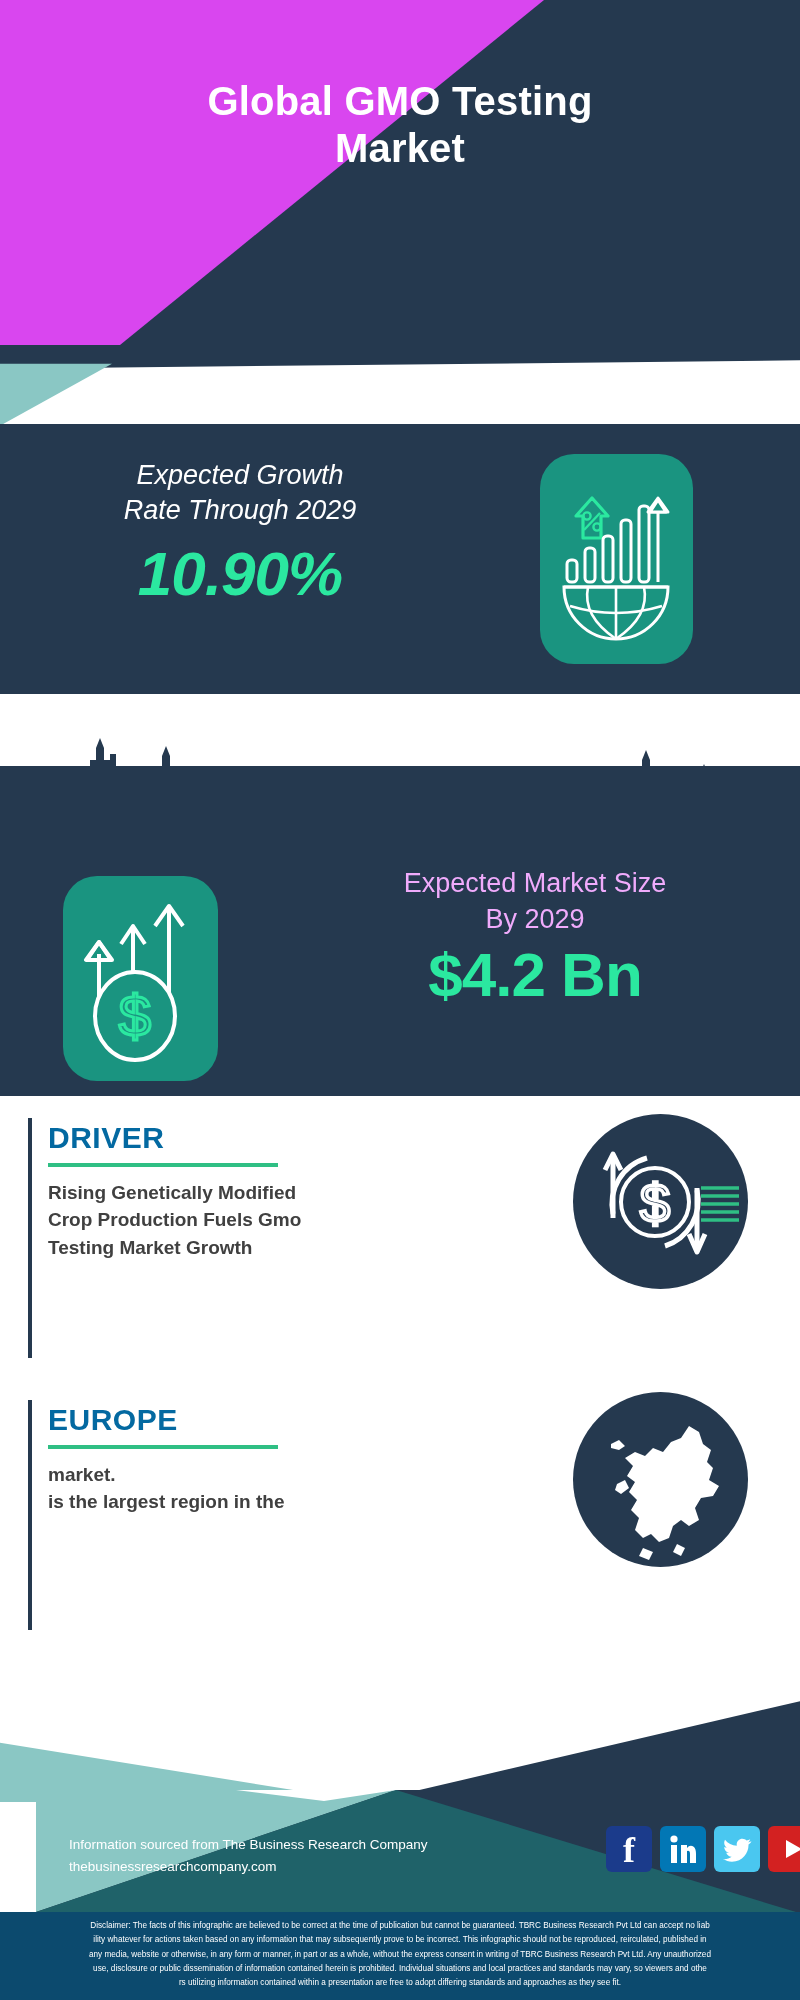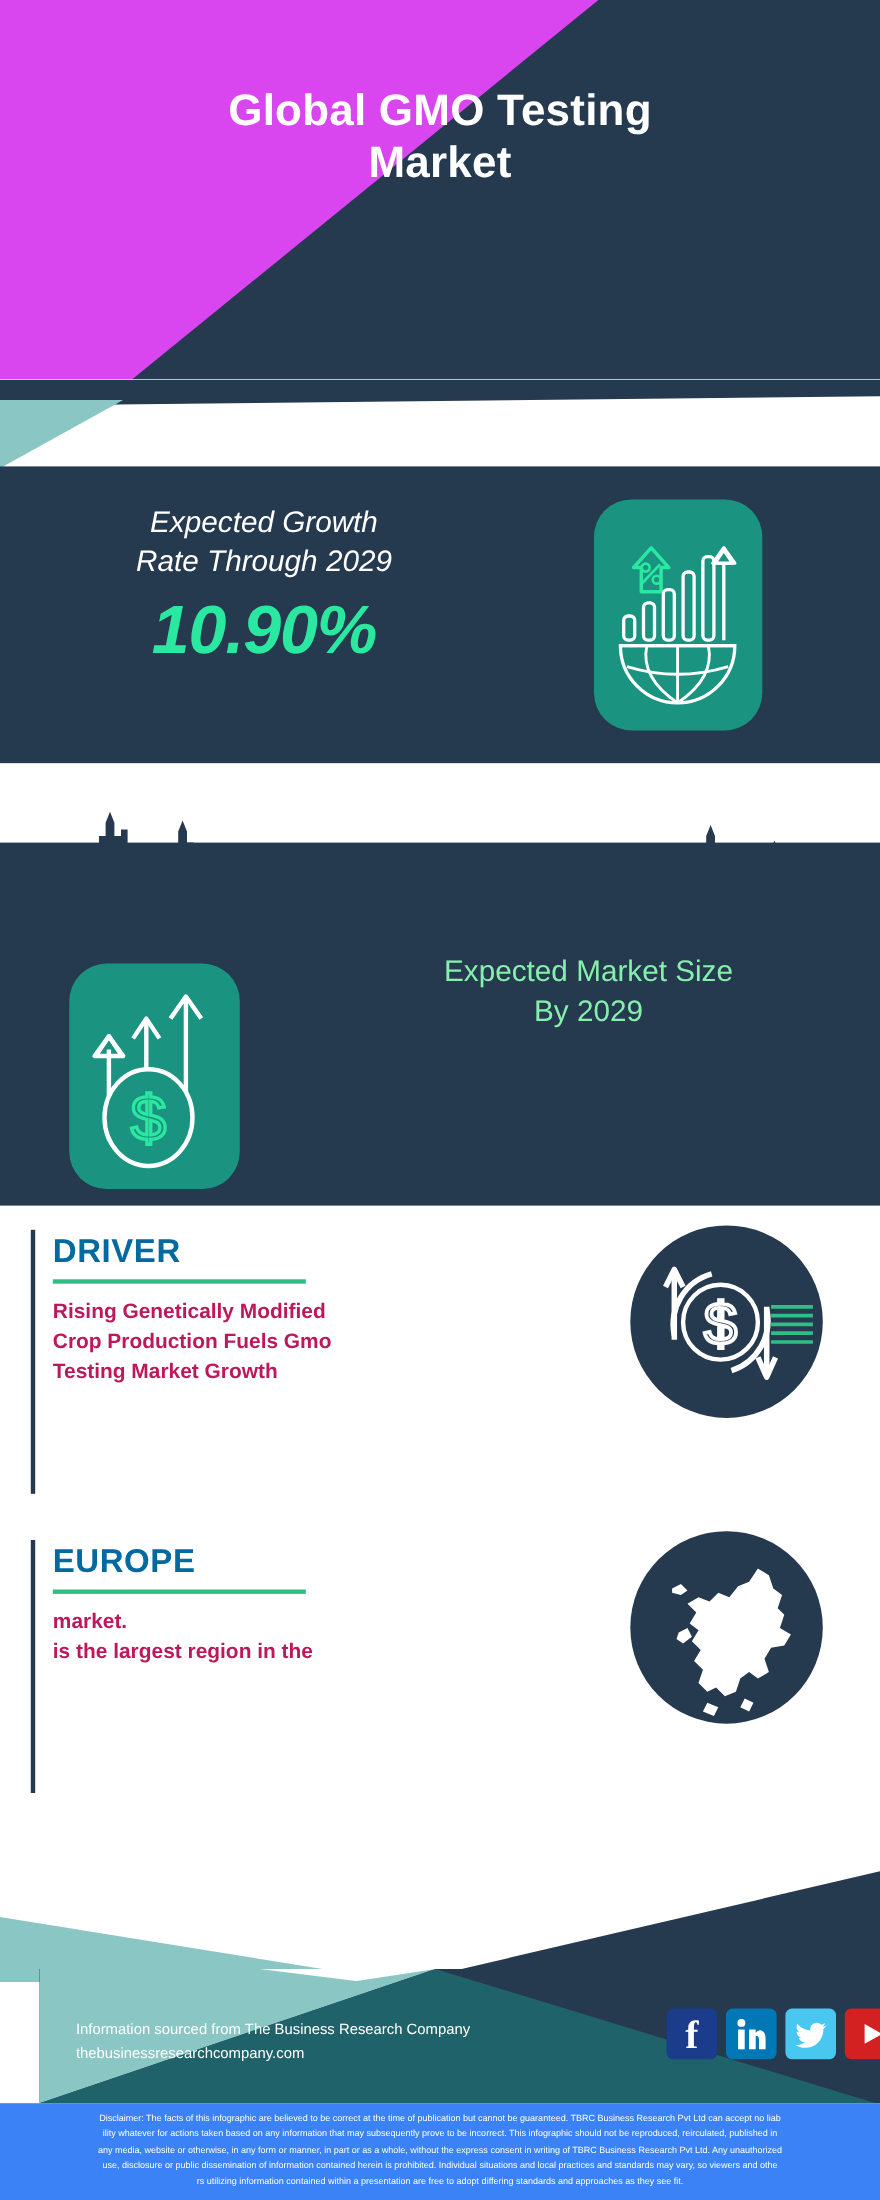--- a/index.html
+++ b/index.html
@@ -78,21 +78,21 @@
     background:#25394F; z-index:1;
   }
   .market-inner { position:relative; width:800px; height:330px; }
   .tile-market {
     position:absolute; left:63px; top:110px; width:155px; height:205px;
     background:#1A9480; border-radius:34px;
   }
   .market-text {
     position:absolute; left:300px; top:100px; width:470px; text-align:center;
   }
-  .market-label { color:#86efac; font-size:27px; line-height:1.32; }
+  .market-label { color:#f0abfc; font-size:27px; line-height:1.32; }
   .market-value {
     color:#2BE8A0; font-size:62px; font-weight:bold; line-height:1.1;
     margin-top:4px; letter-spacing:-1px;
   }
 
   
   .content {
     position:absolute; left:0; top:1096px; width:800px; height:580px;
     background:#ffffff;
   }
@@ -100,21 +100,21 @@
   .rule {
     position:absolute; left:28px; width:4px; background:#25394F;
   }
   .block-body { position:absolute; left:48px; width:430px; }
   .block-head {
     color:#0369a1; font-size:30px; font-weight:bold; letter-spacing:0.5px;
     line-height:1.05;
   }
   .underline { width:230px; height:4px; background:#2FBF84; margin:9px 0 12px 0; }
   .block-text {
-    color:#be185d; font-size:19px; font-weight:bold; line-height:1.45;
+    color:#404040; font-size:19px; font-weight:bold; line-height:1.45;
   }
   .circle-icon {
     position:absolute; width:175px; height:175px; border-radius:50%;
     background:#25394F; right:52px; overflow:hidden;
   }
 
   
   .foot-trans {
     position:absolute; left:0; top:1676px; width:800px; height:126px;
     background:#ffffff; overflow:hidden;
@@ -163,21 +163,21 @@
     display:flex; align-items:center; justify-content:center;
   }
   .s-fb { background:#1B3B8B; }
   .s-li { background:#0277B5; }
   .s-tw { background:#4AC7F0; }
   .s-yt { background:#D32121; }
 
   
   .disclaimer {
     position:absolute; left:0; top:1912px; width:800px; height:88px;
-    background:#3b82f6; color:#ffffff;
+    background:#0c4a6e; color:#ffffff;
     font-size:8.2px; line-height:1.75; text-align:center;
     padding:7px 6px 0 6px;
   }
   .disclaimer-line { display:block; }
 </style>
 </head>
 <body>
 
 <div class="page">
 
@@ -245,20 +245,21 @@
           <path d="M106 150 L106 32 M92 50 L106 30 L120 50" fill="none" stroke="#fff" stroke-width="4" stroke-linejoin="round"></path>
           <ellipse cx="72" cy="140" rx="40" ry="44" fill="#1A9480" stroke="#fff" stroke-width="4"></ellipse>
           <text x="72" y="160" font-family="'Liberation Sans',sans-serif" font-size="58" font-weight="normal" fill="none" stroke="#2BE8A0" stroke-width="3" text-anchor="middle">$</text>
         </svg>
       </div>
       <div class="market-text">
         <div class="market-label">
           <div>Expected Market Size</div>
           <div>By 2029</div>
         </div>
+        <div class="market-value">$4.2 Bn</div>
       </div>
     </div>
   </div>
 
   <div class="content">
 
     <div class="block" style="top:0; height:290px;">
       <div class="rule" style="top:22px; height:240px;"></div>
       <div class="block-body" style="top:26px;">
         <div class="block-head">DRIVER</div>

